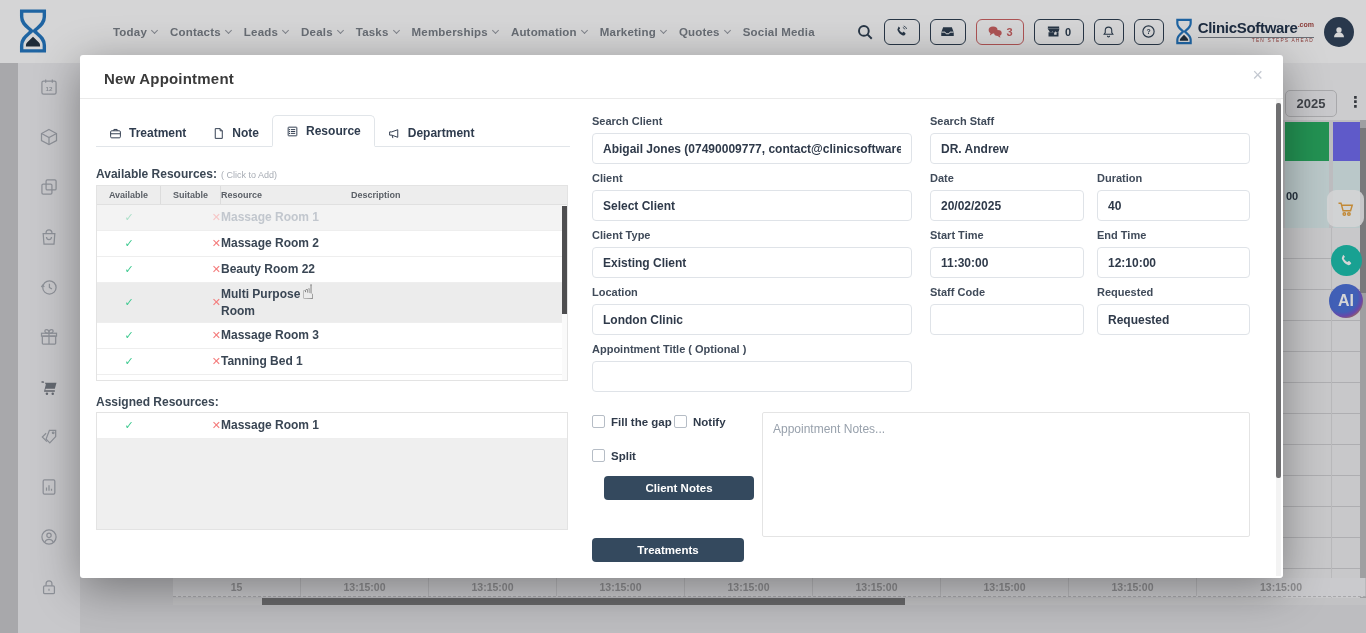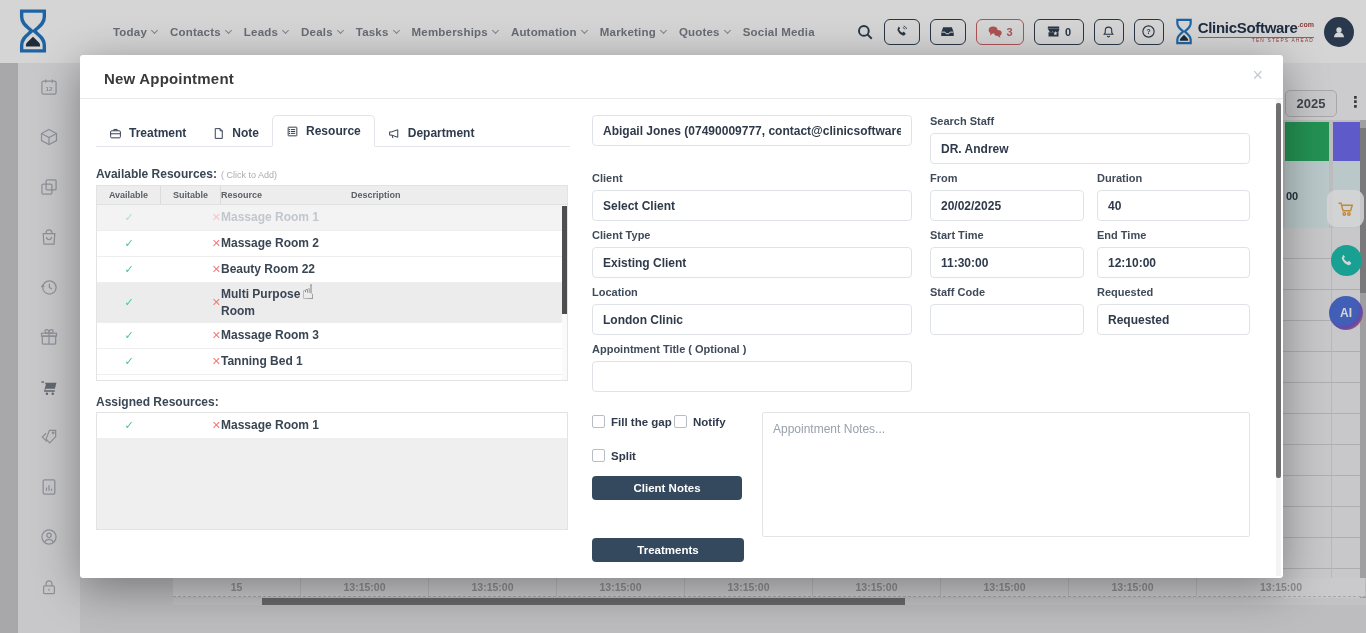--- a/index.html
+++ b/index.html
@@ -39,23 +39,23 @@
   #teal-text{position:absolute;left:1286px;top:190px;font-size:11px;font-weight:700;color:#2c3a48;z-index:1}
   #cal-grid{position:absolute;left:1283px;top:228px;width:77px;height:377px;background:#efeff1;z-index:1;
     background-image:repeating-linear-gradient(to bottom,transparent 0 30px,#d0d0d2 30px 31px)}
   #cal-grid::after{content:"";position:absolute;left:48px;top:0;bottom:0;width:1px;background:#dddddf}
   #cal-vtrack{position:absolute;left:1360px;top:120px;width:6px;height:485px;background:#bdbdbf;z-index:1}
   #cal-vthumb{position:absolute;left:1360px;top:128px;width:6px;height:165px;background:#8f8f91;z-index:1;cursor:pointer}
 
   .fab{position:absolute;z-index:1;display:flex;align-items:center;justify-content:center;cursor:pointer}
   #fab-cart{left:1327px;top:190px;width:37px;height:37px;border-radius:9px;background:rgba(255,255,255,.85)}
   #fab-phone{left:1331px;top:245px;width:31px;height:31px;border-radius:50%;background:#19c0ac}
-  #fab-ai{left:1329px;top:296px;width:34px;height:34px;border-radius:50%;
+  #fab-ai{left:1329px;top:284px;width:34px;height:34px;border-radius:50%;
     background:radial-gradient(circle at 40% 38%,#4b6fd8 0 52%,#7b52c9 66%,#e0922f 86%,#4fae52 100%);
-    color:#fff;font-size:12px;font-weight:700}
+    color:#fff;font-size:16px;font-weight:700}
 
   
   #times{position:absolute;left:173px;top:578px;width:1193px;height:19px;display:flex;background:#f2f2f4;border-bottom:1px dashed #c9c9cb;z-index:1}
   .time-cell{flex:0 0 128px;border-right:1px solid #dcdcde;display:flex;align-items:center;justify-content:center;font-size:10.5px;font-weight:700;color:#a9a9ab;overflow:hidden}
   .time-cell:last-child{flex:1}
   #hscroll{position:absolute;left:173px;top:598px;width:1193px;height:7px;background:#e8e8ea;z-index:1}
   #hthumb{position:absolute;left:89px;top:0;width:643px;height:7px;background:#7a7a7c;cursor:pointer}
 
   
   #overlay{position:absolute;inset:0;background:rgba(22,24,28,.18);z-index:5}
@@ -99,21 +99,21 @@
   .field{position:absolute}
   .flabel{display:block;font-size:11px;font-weight:700;color:#404b5a;margin-bottom:6px}
   .finput{width:100%;height:31px;border:1px solid #dfe3e8;border-radius:4px;padding:0 10px;font-size:12px;font-weight:700;color:#2f3a4a;background:#fff;font-family:inherit;outline:none}
   .chk{position:absolute;display:flex;align-items:center;gap:6px;font-size:11.5px;font-weight:700;color:#2f3a4a;cursor:pointer}
   .chk input{appearance:none;-webkit-appearance:none;width:13px;height:13px;border:1px solid #b6bdc6;border-radius:2px;background:#fff;cursor:pointer;margin:0}
   #notes{position:absolute;left:682px;top:357px;width:488px;height:125px;border:1px solid #e4e4e4;border-radius:2px;padding:9px 10px;font-size:12px;color:#333;resize:none;font-family:inherit;outline:none}
   #notes::placeholder{color:#98a1ac}
 
   .btn{position:absolute;height:23px;border-radius:4px;display:flex;align-items:center;justify-content:center;font-size:11.5px;font-weight:700;cursor:pointer;border:none;font-family:inherit}
   .btn-navy{background:#34495e;color:#fff}
-  #btn-notes{left:512px;top:421px;width:150px;height:24px}
+  #btn-notes{left:524px;top:421px;width:150px;height:24px}
   #btn-treat{left:512px;top:483px;width:152px;height:24px}
   #m-footer{position:absolute;left:0;bottom:0;width:100%;height:41px;background:#fff;border-top:1px solid #e6e6e6;z-index:4}
   .btn-salmon{background:#f28b8b;color:#fff}
   #btn-remove{left:6px;top:9px;width:127px}
   #btn-clear{left:142px;top:9px;width:130px}
   #btn-drinks{left:780px;top:9px;width:130px}
   #btn-next{left:920px;top:9px;width:130px;background:#fff;border:1px solid #dcdcdc;color:#444}
   #btn-add{left:1060px;top:9px;width:131px;background:#21c6a8;color:#fff}
 
   #m-vtrack{position:absolute;right:2px;top:44px;bottom:2px;width:5px;background:#f3f3f3}
@@ -458,32 +458,33 @@
   <div id="assigned-table" class="res-table">
     <div class="res-row">
       <span class="c1 check">✓</span>
       <span class="c2 cross">✕</span>
       <div class="c3">Massage Room 1</div>
         <div class="c4"></div>
     </div>
   </div>
 
   <div class="field" style="left:512px;top:60px;width:320px">
+    <label class="flabel">Search Client</label>
     <input class="finput" value="Abigail Jones (07490009777, contact@clinicsoftware...." style="">
   </div>
   <div class="field" style="left:512px;top:117px;width:320px">
     <label class="flabel">Client</label>
     <input class="finput" value="Select Client" style="">
   </div>
   <div class="field" style="left:850px;top:60px;width:320px">
     <label class="flabel">Search Staff</label>
     <input class="finput" value="DR. Andrew" style="">
   </div>
   <div class="field" style="left:850px;top:117px;width:154px">
-    <label class="flabel">From</label>
+    <label class="flabel">Date</label>
     <input class="finput" value="20/02/2025" style="">
   </div>
   <div class="field" style="left:1017px;top:117px;width:153px">
     <label class="flabel">Duration</label>
     <input class="finput" value="40" style="">
   </div>
   <div class="field" style="left:512px;top:174px;width:320px">
     <label class="flabel">Client Type</label>
     <input class="finput" value="Existing Client" style="">
   </div>

